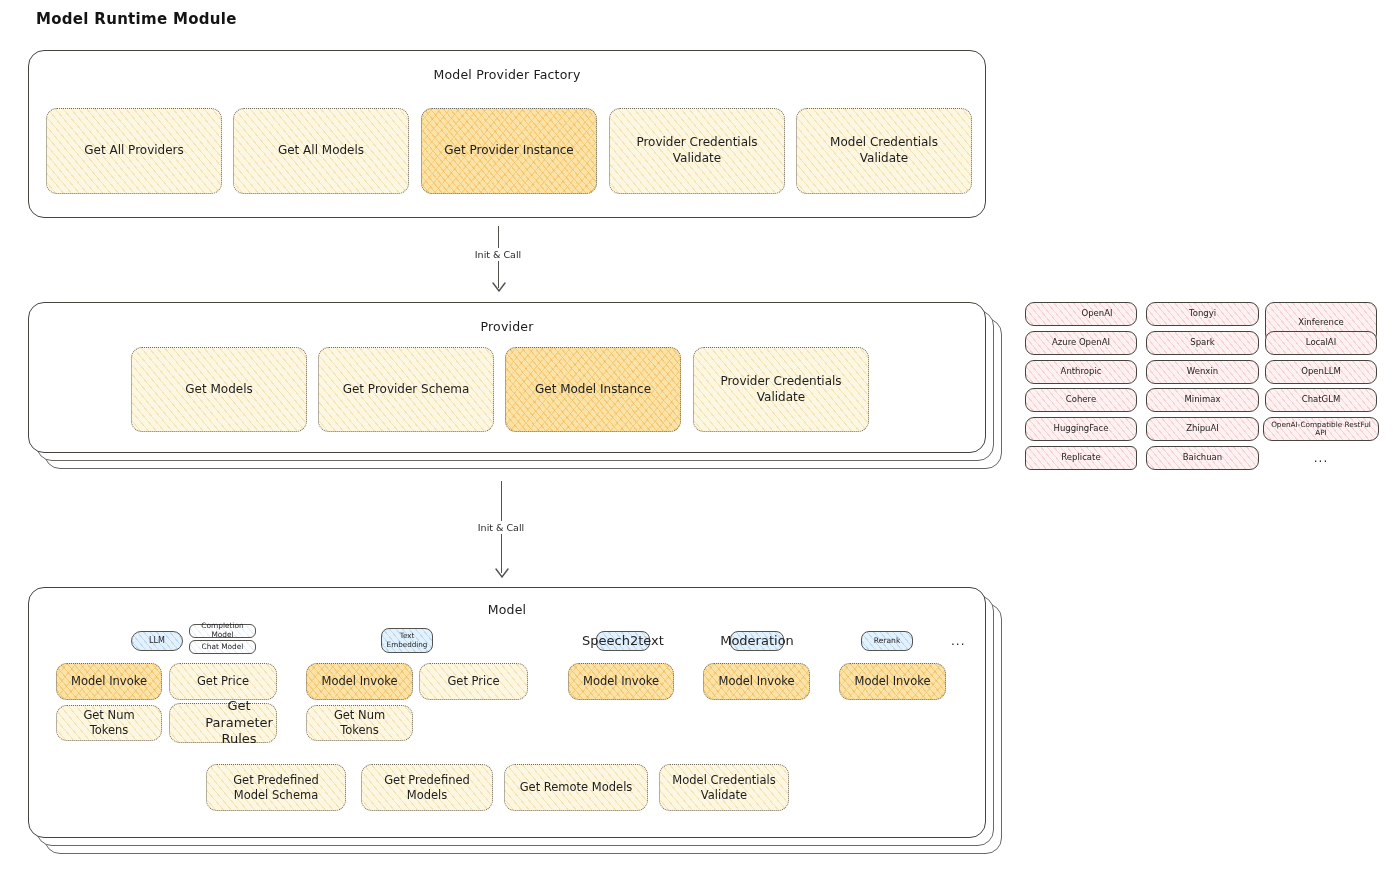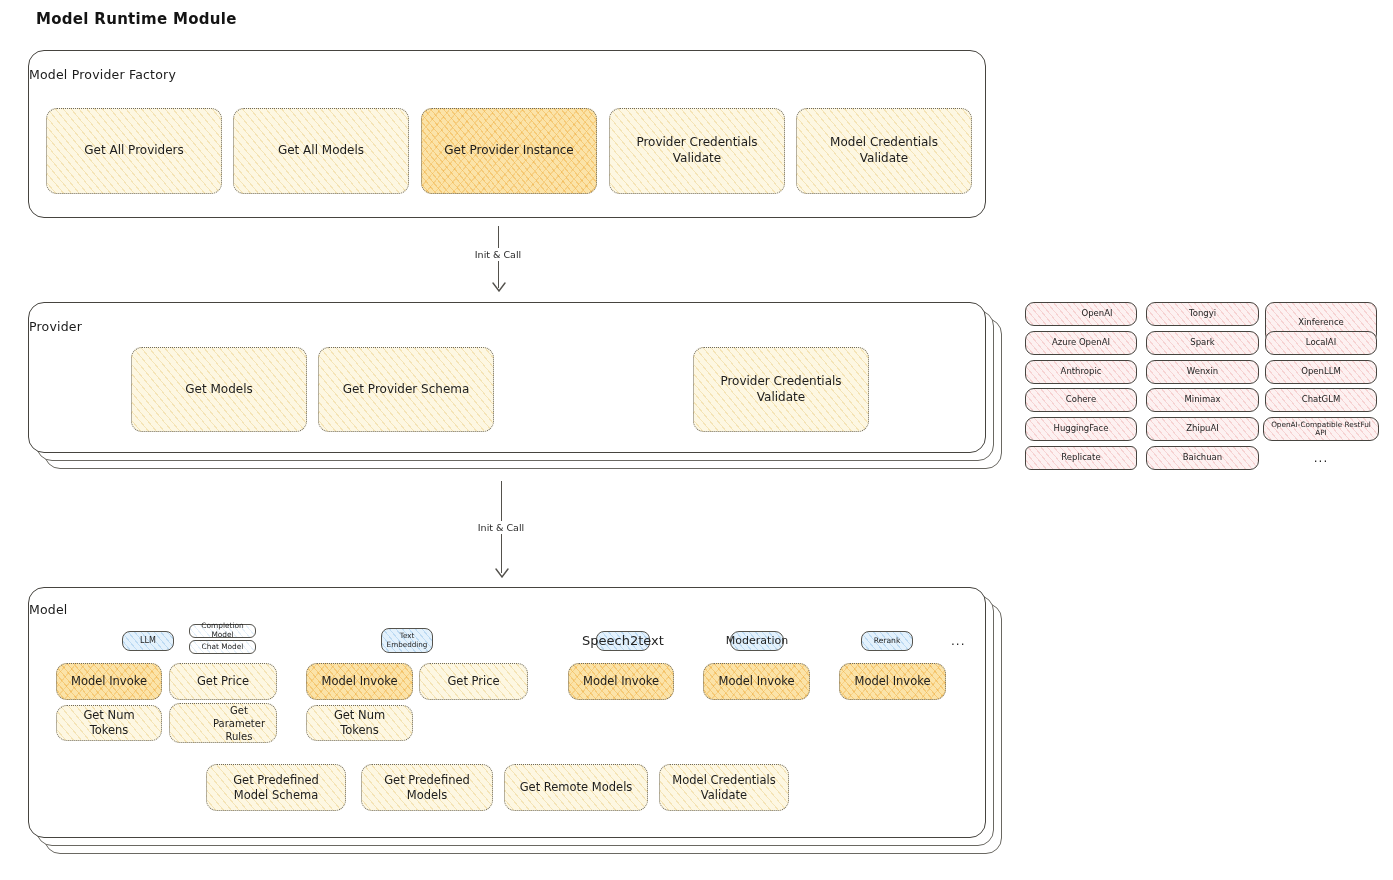--- a/index.html
+++ b/index.html
@@ -13,21 +13,21 @@
   }
   .panel{
     position:absolute;background:#ffffff;border:1.5px solid #46443f;
     border-radius:16px;box-sizing:border-box;
   }
   .panel-layer{
     position:absolute;background:#ffffff;border:1.3px solid #6a6862;
     border-radius:16px;box-sizing:border-box;
   }
   .section-title{
-    position:absolute;left:0;width:100%;text-align:left;
+    position:absolute;left:0;width:100%;text-align:center;
     font-size:12.5px;color:#1b1b1b;letter-spacing:.2px;
   }
   .fbox{
     position:absolute;display:flex;align-items:center;justify-content:center;
     text-align:center;border:1.4px dotted #6e6a5e;border-radius:11px;
     font-size:12px;line-height:1.3;color:#1d1d1d;padding:3px 8px;box-sizing:border-box;
   }
   .hatch-light{
     background-color:#fdf7e2;
     background-image:repeating-linear-gradient(50deg, rgba(226,186,89,0.32) 0px, rgba(226,186,89,0.32) 1px, transparent 1px, transparent 6px);
@@ -97,20 +97,21 @@
   <svg class="arrowhead" style="left:492px;top:282px;" width="14" height="10">
     <path d="M1 1 L7 9 L13 1" stroke="#53514c" stroke-width="1.4" fill="none" stroke-linecap="round"></path>
   </svg>
 
   <div class="panel-layer" style="left:44px;top:318px;width:958px;height:151px;"></div>
   <div class="panel-layer" style="left:36px;top:310px;width:958px;height:151px;"></div>
   <div class="panel" style="left:28px;top:302px;width:958px;height:151px;">
     <div class="section-title" style="top:16px;">Provider</div>
     <div class="fbox hatch-light" style="left:102px;top:44px;width:176px;height:85px;">Get Models</div>
     <div class="fbox hatch-light" style="left:289px;top:44px;width:176px;height:85px;">Get Provider Schema</div>
+    <div class="fbox hatch-orange" style="left:476px;top:44px;width:176px;height:85px;">Get Model Instance</div>
     <div class="fbox hatch-light" style="left:664px;top:44px;width:176px;height:85px;">Provider Credentials Validate</div>
   </div>
 
   <div class="pill hatch-pink" style="left:1025px;top:302px;width:112px;height:24px;padding-left:35px;">OpenAI</div>
   <div class="pill hatch-pink" style="left:1025px;top:331px;width:112px;height:24px;">Azure OpenAI</div>
   <div class="pill hatch-pink" style="left:1025px;top:360px;width:112px;height:24px;">Anthropic</div>
   <div class="pill hatch-pink" style="left:1025px;top:388px;width:112px;height:24px;">Cohere</div>
   <div class="pill hatch-pink" style="left:1025px;top:417px;width:112px;height:24px;">HuggingFace</div>
   <div class="pill hatch-pink" style="left:1025px;top:446px;width:112px;height:24px;border-radius:6px;">Replicate</div>
 
@@ -132,39 +133,39 @@
   <div class="arrow-label" style="left:501px;top:521px;">Init &amp; Call</div>
   <svg class="arrowhead" style="left:495px;top:568px;" width="14" height="10">
     <path d="M1 1 L7 9 L13 1" stroke="#53514c" stroke-width="1.4" fill="none" stroke-linecap="round"></path>
   </svg>
 
   <div class="panel-layer" style="left:44px;top:603px;width:958px;height:251px;"></div>
   <div class="panel-layer" style="left:36px;top:595px;width:958px;height:251px;"></div>
   <div class="panel" style="left:28px;top:587px;width:958px;height:251px;">
     <div class="section-title" style="top:14px;">Model</div>
 
-    <div class="tag hatch-blue" style="left:93px;top:43px;width:52px;height:20px;">LLM</div>
+    <div class="tag hatch-blue" style="left:102px;top:43px;width:52px;height:20px;border-radius:10px;">LLM</div>
     <div class="tag mini-tag hatch-faintblue" style="left:160px;top:36px;width:67px;height:14px;">Completion Model</div>
     <div class="tag mini-tag hatch-faintblue" style="left:160px;top:52px;width:67px;height:14px;">Chat Model</div>
     <div class="tag hatch-blue" style="left:352px;top:40px;width:52px;height:25px;font-size:7.2px;">Text Embedding</div>
     <div class="tag hatch-blue" style="left:567px;top:43px;width:54px;height:20px;font-size:13px;">Speech2text</div>
-    <div class="tag hatch-blue" style="left:701px;top:43px;width:54px;height:20px;font-size:11px;border-radius:9px;">Moderation</div>
+    <div class="tag hatch-blue" style="left:701px;top:43px;width:54px;height:20px;font-size:13px;">Moderation</div>
     <div class="tag hatch-blue" style="left:832px;top:43px;width:52px;height:20px;font-size:7.6px;">Rerank</div>
     <div class="model-more" style="left:922px;top:46px;">...</div>
 
     <div class="fbox hatch-orange" style="left:27px;top:75px;width:106px;height:37px;font-size:11.5px;">Model Invoke</div>
     <div class="fbox hatch-light" style="left:140px;top:75px;width:108px;height:37px;font-size:11.5px;">Get Price</div>
     <div class="fbox hatch-orange" style="left:277px;top:75px;width:107px;height:37px;font-size:11.5px;">Model Invoke</div>
     <div class="fbox hatch-light" style="left:390px;top:75px;width:109px;height:37px;font-size:11.5px;">Get Price</div>
     <div class="fbox hatch-orange" style="left:539px;top:75px;width:106px;height:37px;font-size:11.5px;">Model Invoke</div>
     <div class="fbox hatch-orange" style="left:674px;top:75px;width:107px;height:37px;font-size:11.5px;">Model Invoke</div>
     <div class="fbox hatch-orange" style="left:810px;top:75px;width:107px;height:37px;font-size:11.5px;">Model Invoke</div>
 
     <div class="fbox hatch-light" style="left:27px;top:117px;width:106px;height:36px;font-size:11.5px;">Get Num Tokens</div>
-    <div class="fbox hatch-light" style="left:140px;top:115px;width:108px;height:40px;font-size:10px;padding-left:40px;">Get Parameter Rules</div>
+    <div class="fbox hatch-light" style="left:140px;top:115px;width:108px;height:40px;font-size:13px;padding-left:40px;">Get Parameter Rules</div>
     <div class="fbox hatch-light" style="left:277px;top:117px;width:107px;height:36px;font-size:11.5px;">Get Num Tokens</div>
 
     <div class="fbox hatch-light" style="left:177px;top:176px;width:140px;height:47px;font-size:11.5px;">Get Predefined Model Schema</div>
     <div class="fbox hatch-light" style="left:332px;top:176px;width:132px;height:47px;font-size:11.5px;">Get Predefined Models</div>
     <div class="fbox hatch-light" style="left:475px;top:176px;width:144px;height:47px;font-size:11.5px;">Get Remote Models</div>
     <div class="fbox hatch-light" style="left:630px;top:176px;width:130px;height:47px;font-size:11.5px;">Model Credentials Validate</div>
   </div>
 
 </div>
 

